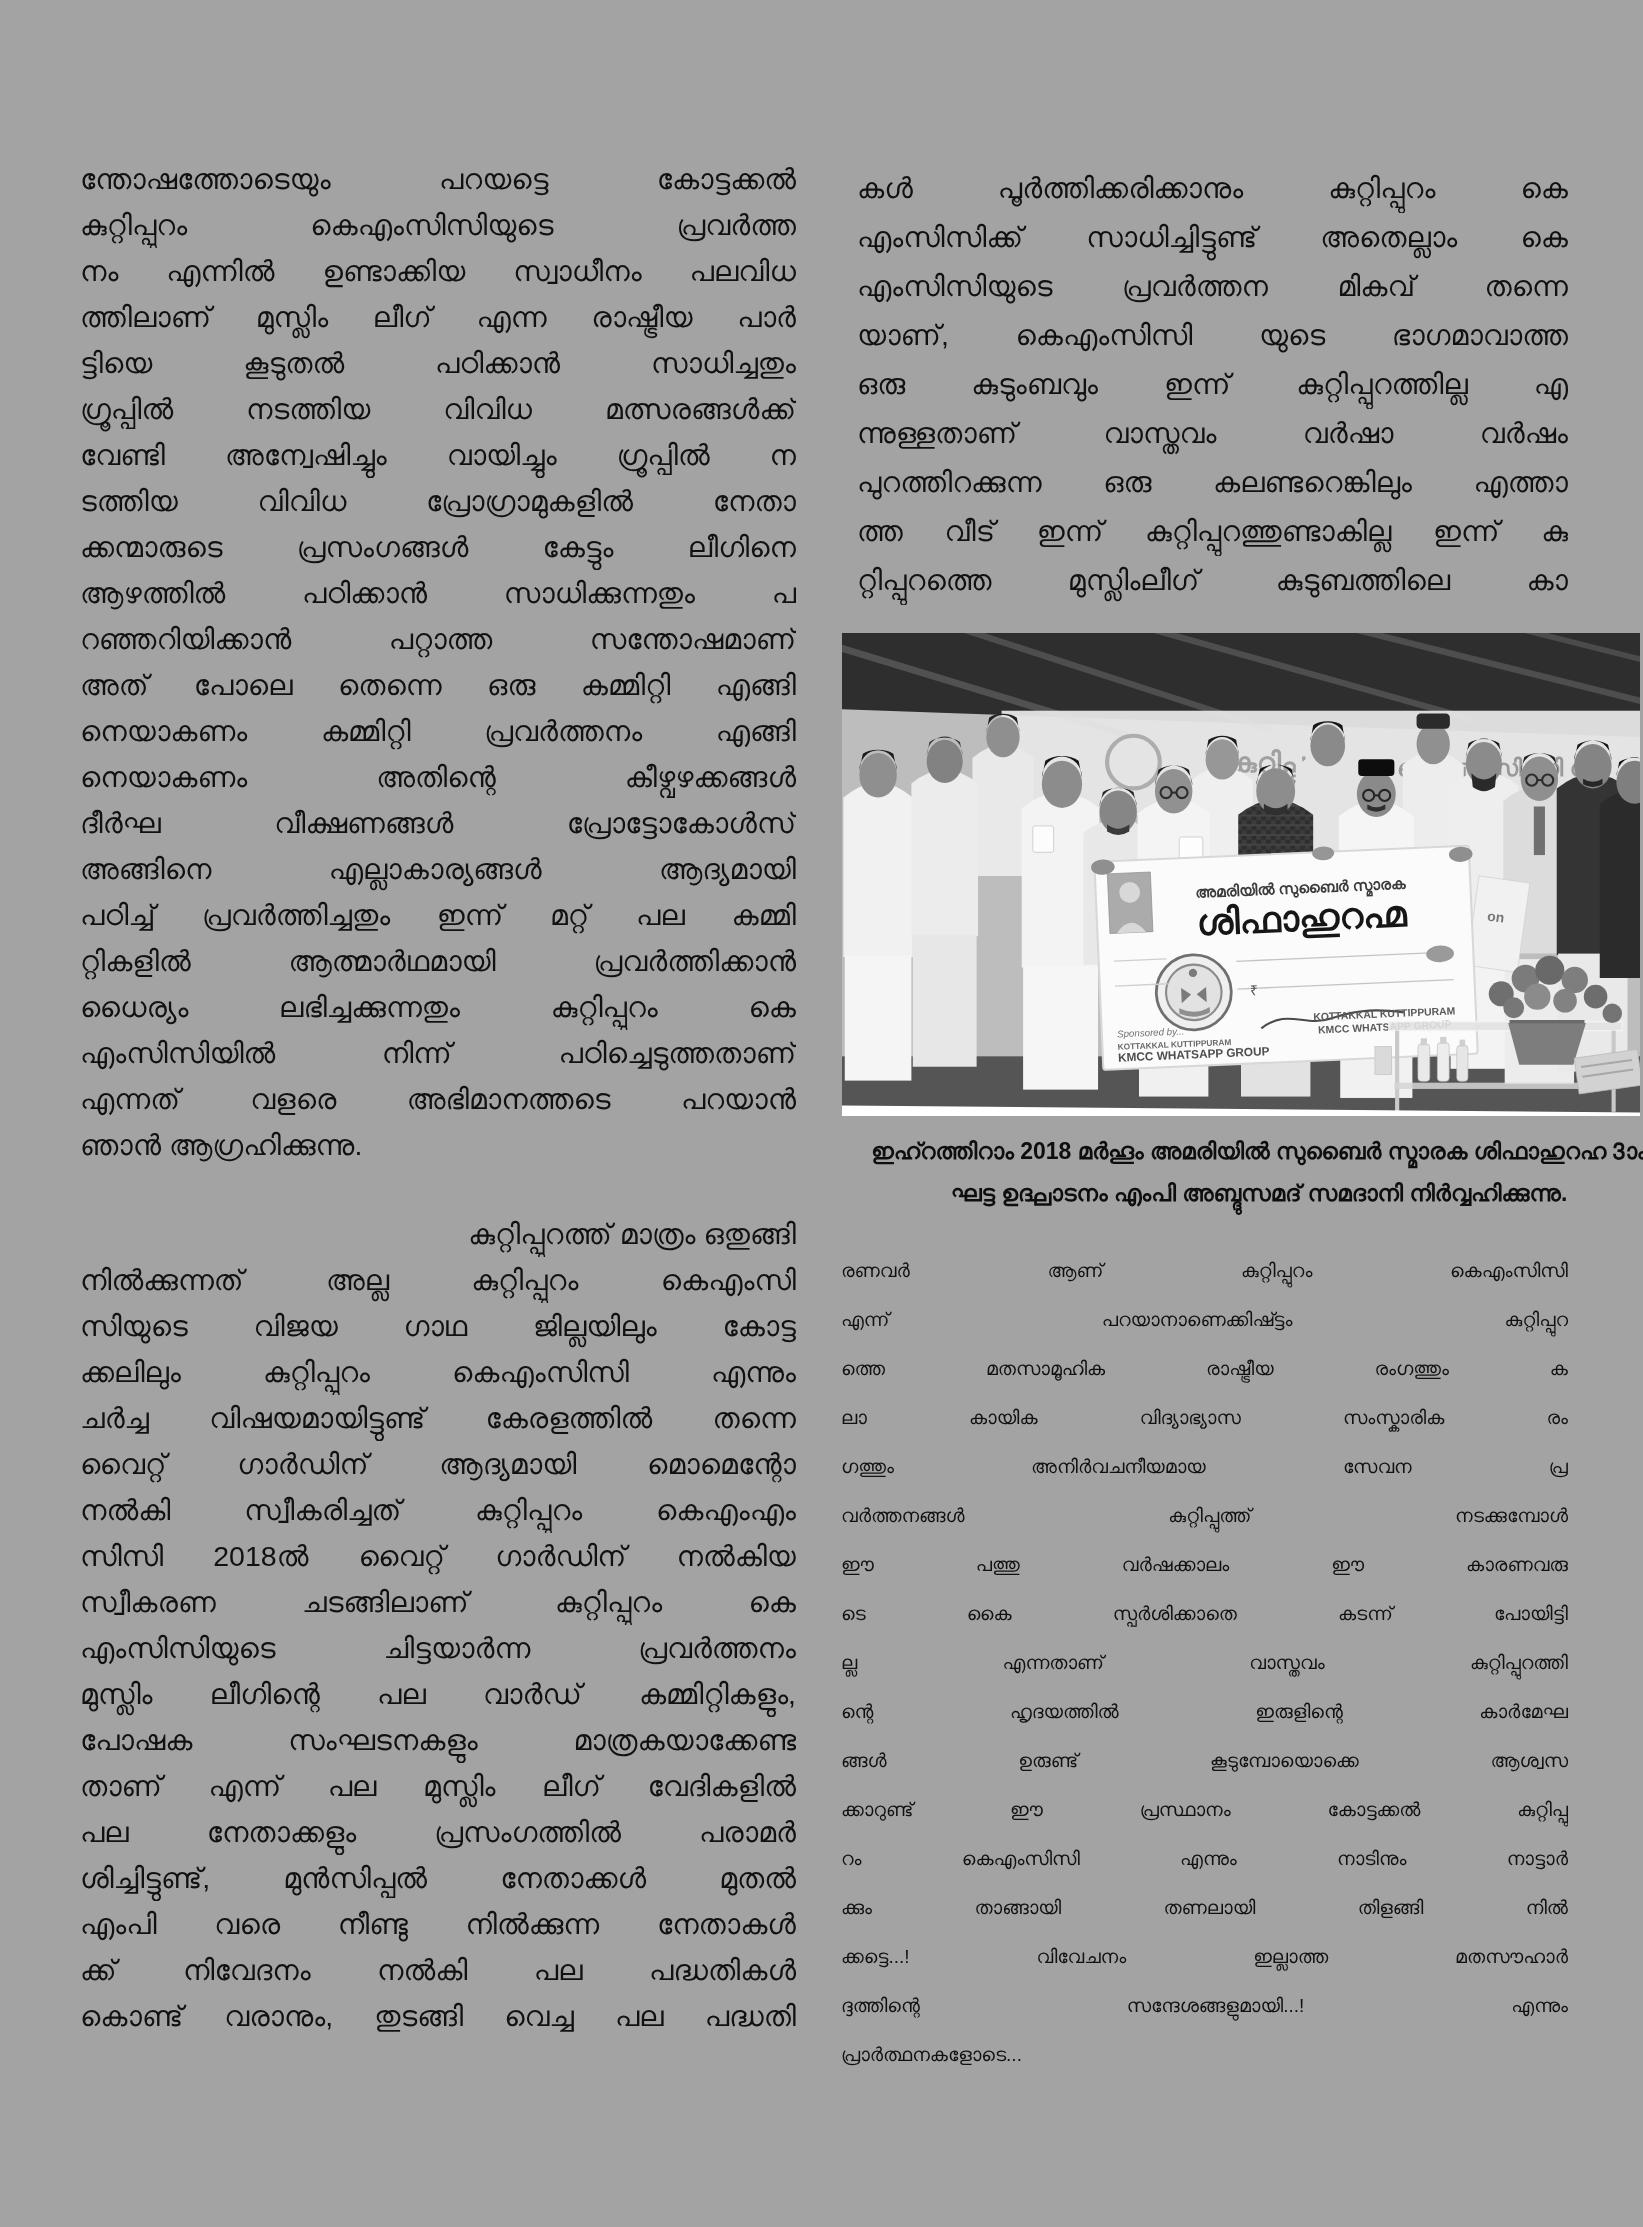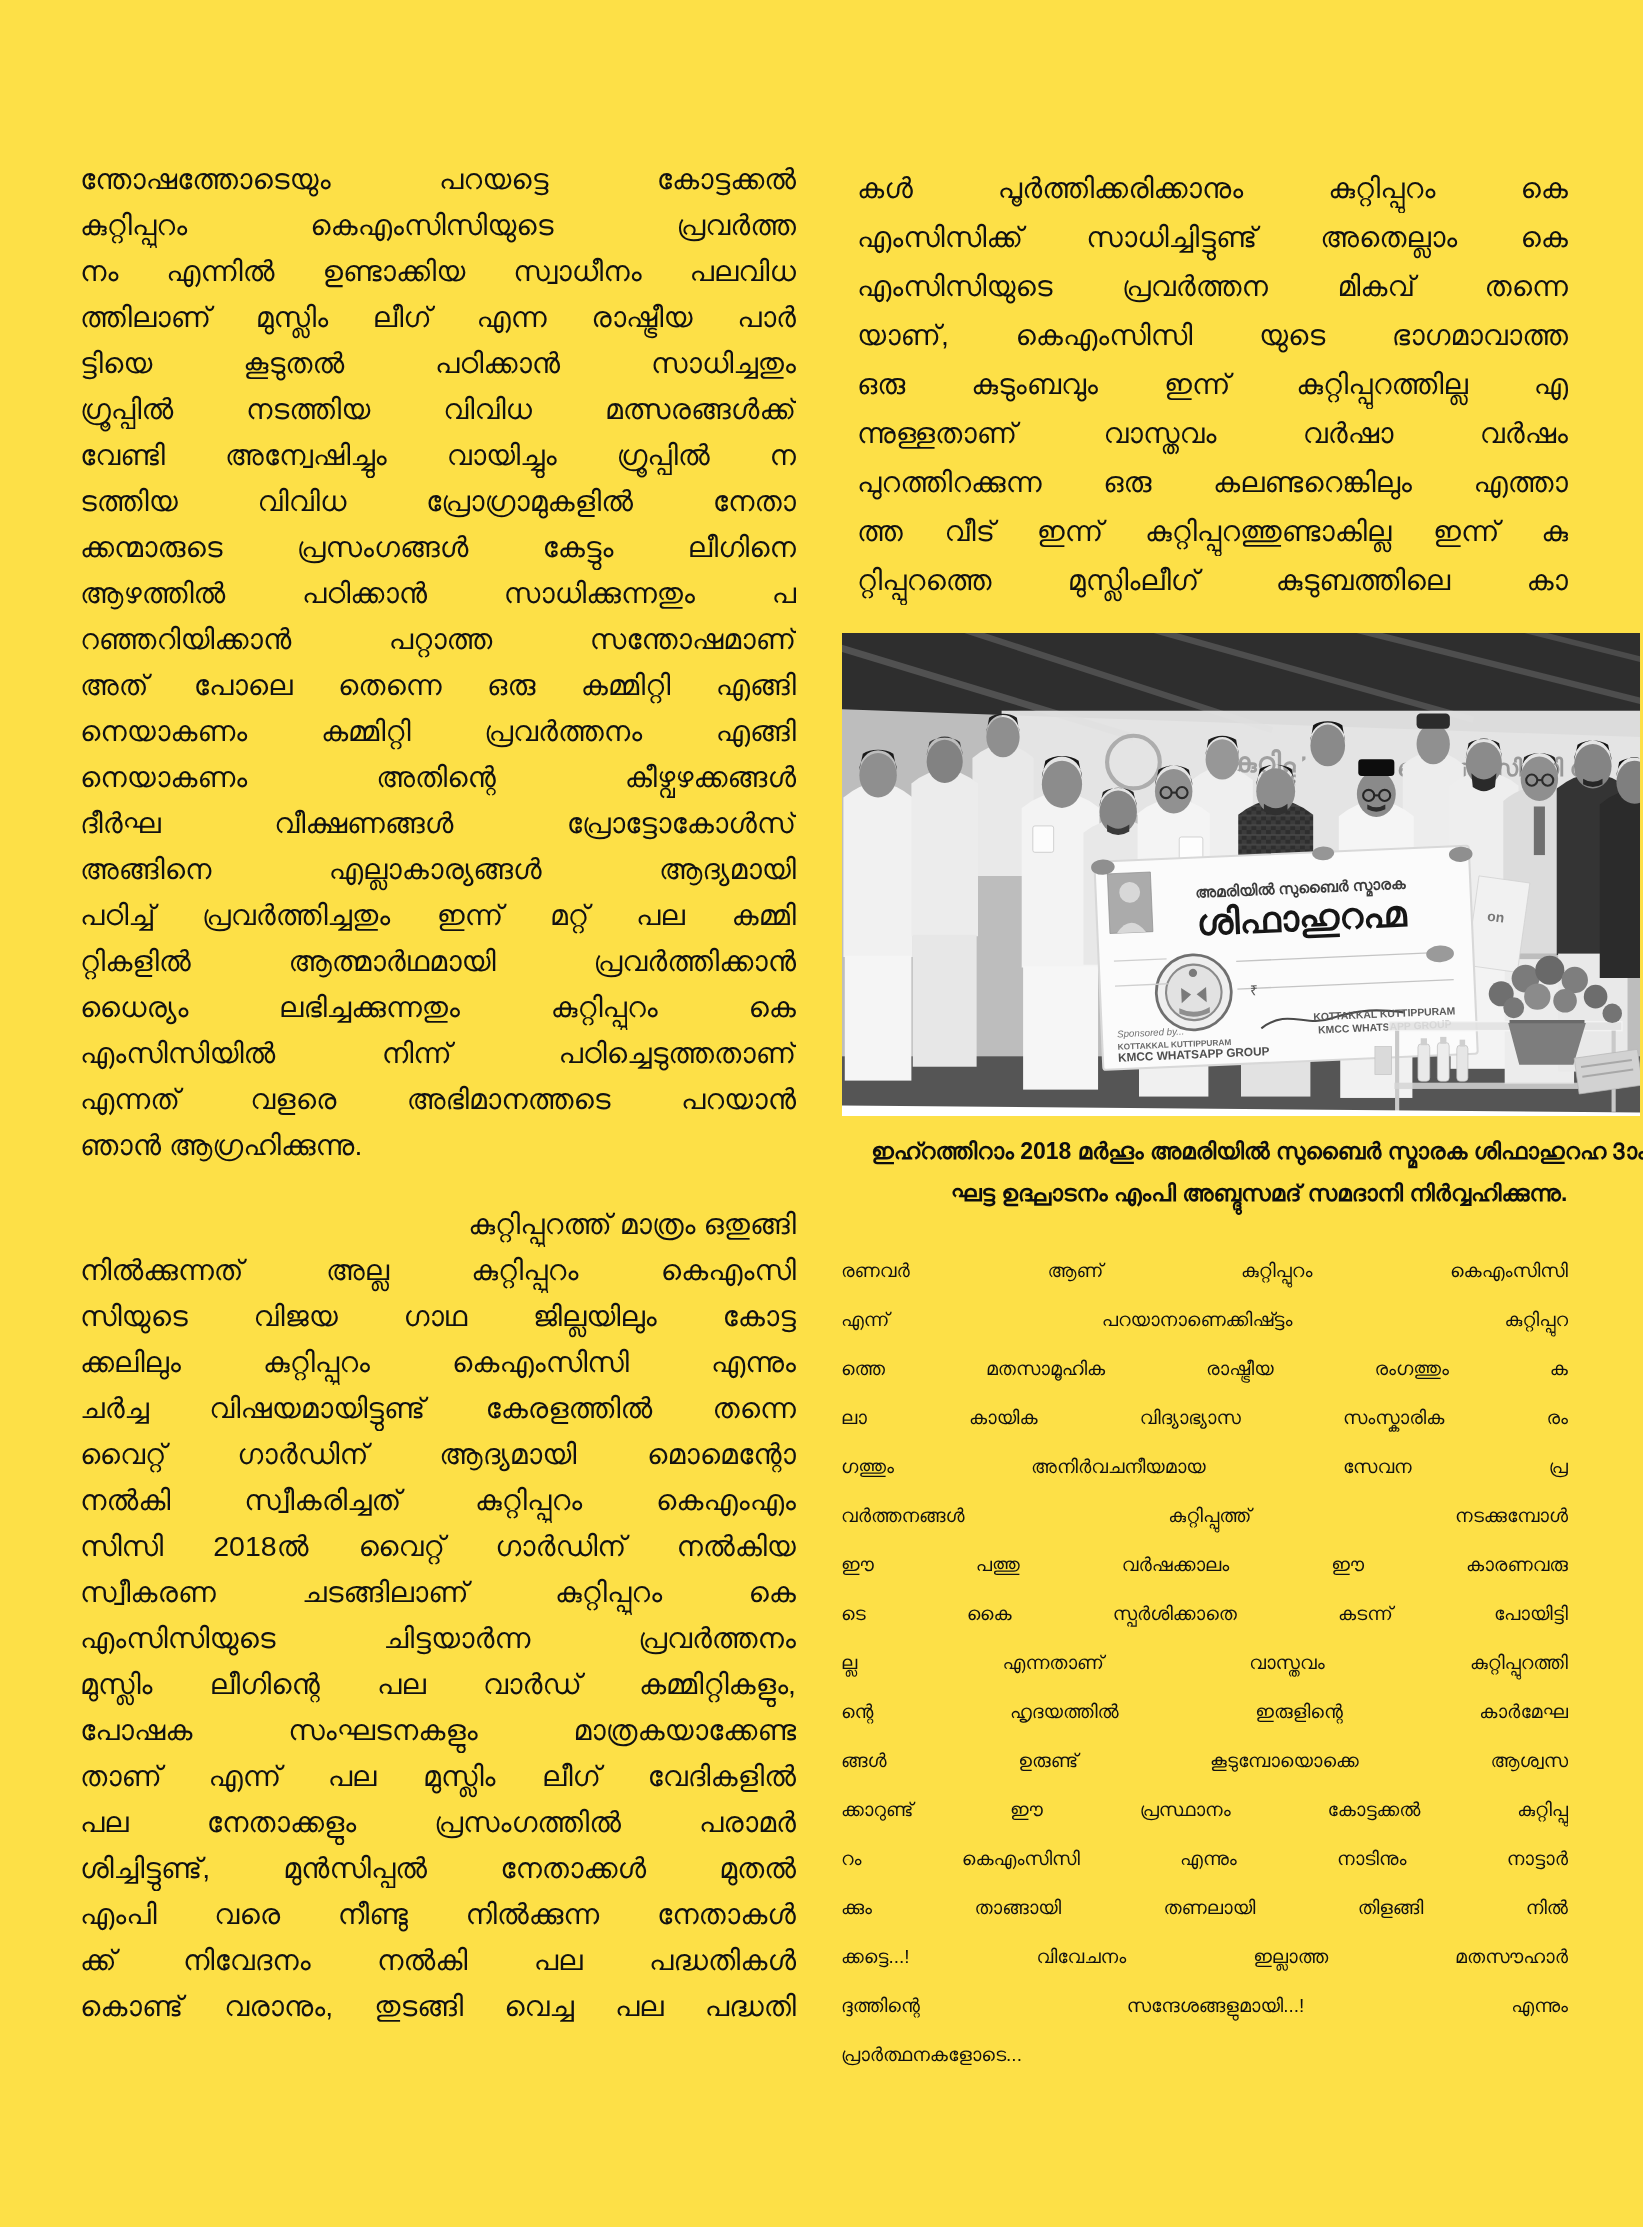--- a/index.html
+++ b/index.html
@@ -1,38 +1,38 @@
 <!DOCTYPE html>
 <html style="font-size:11px"><head>
 <meta charset="utf-8">
 <style>
   html,body{margin:0;padding:0;}
   body{
     width:1644px;height:2227px;background:#ffffff;
     font-family:"Liberation Sans", sans-serif;color:#111111;
   }
-  .page{position:relative;width:1644px;height:2227px;background:#fde047;overflow:hidden;}
+  .page{position:relative;width:1644px;height:2227px;background:#a3a3a3;overflow:hidden;}
 
   .col{position:absolute;}
   .line{
     text-align:justify;
     text-align-last:justify;
     overflow:hidden;
     font-weight:500;
   }
   .left-col{left:80px;top:156px;width:716px;}
   .left-col .line{font-size:28.5px;line-height:46px;height:46px;}
   .rt-col{left:841px;top:164px;width:727px;}
   .rt-col .line{font-size:28.5px;line-height:49px;height:49px;margin-left:16px;}
   .rb-col{left:841px;top:1246px;width:727px;}
   .rb-col .line{font-size:19px;line-height:49px;height:49px;}
 
   .line.plain{text-align-last:left;}
   .line.indent-right{text-align-last:right;}
-  .line.para-start{margin-top:33px;}
+  .line.para-start{margin-top:43px;}
 
   .photo-wrap{
     position:absolute;left:842px;top:633px;width:798px;height:483px;
     margin:0;background:#bdbdbd;
   }
   .photo-wrap svg{display:block;width:100%;height:100%;}
 
   .caption{
     position:absolute;left:860px;top:1130px;width:798px;
     text-align:center;font-size:23px;line-height:42px;font-weight:700;color:#0e0e0e;

